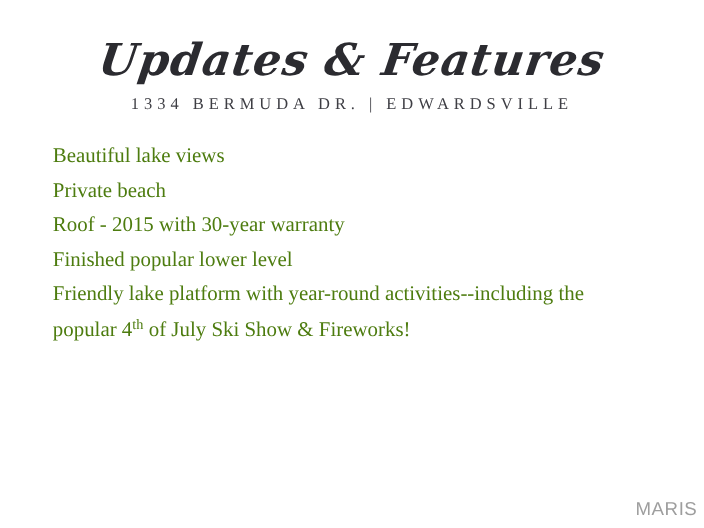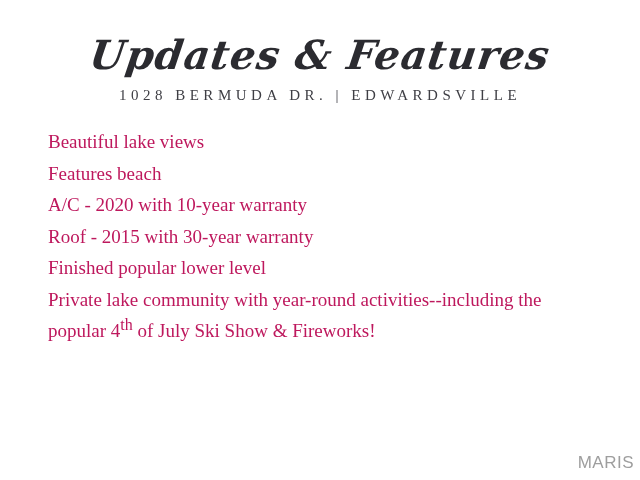--- a/index.html
+++ b/index.html
@@ -33,29 +33,29 @@
   .subtitle {
     margin-top: 7px;
     font-size: 15px;
     letter-spacing: 4.5px;
     color: #3e3e44;
     font-variant-numeric: oldstyle-nums;
   }
   .features {
     padding: 22px 44px 0 48px;
     font-size: 19px;
-    color: #be185d;
+    color: #4d7c0f;
   }
   .feature-line {
     line-height: 31.5px;
     height: 31.5px;
     white-space: nowrap;
   }
   .feature-line sup {
-    font-size: 16px;
+    font-size: 13px;
     line-height: 0;
     position: relative;
     top: -0.45em;
     vertical-align: baseline;
   }
   .watermark {
     position: absolute;
     right: 6px;
     bottom: 7px;
     font-family: "Liberation Sans", sans-serif;
@@ -65,30 +65,29 @@
     margin-left: 44px;
   }
 </style>
 </head>
 <body>
 
 <div class="page">
 
   <div class="header">
     <h1 class="script-title">Updates &amp; Features</h1>
-    <div class="subtitle">1028 BERMUDA DR. | EDWARDSVILLE</div>
+    <div class="subtitle">1334 BERMUDA DR. | EDWARDSVILLE</div>
   </div>
 
   <div class="features">
     <div class="feature-line">Beautiful lake views</div>
-    <div class="feature-line">Features beach</div>
-    <div class="feature-line">A/C - 2020 with 10-year warranty</div>
+    <div class="feature-line">Private beach</div>
     <div class="feature-line">Roof - 2015 with 30-year warranty</div>
     <div class="feature-line">Finished popular lower level</div>
-    <div class="feature-line">Private lake community with year-round activities--including the</div>
+    <div class="feature-line">Friendly lake platform with year-round activities--including the</div>
     <div class="feature-line">
       <span>popular 4</span><sup>th</sup><span> of July Ski Show &amp; Fireworks!</span>
     </div>
   </div>
 
   <div class="watermark">MARIS</div>
 
 </div>
 
 </body></html>

